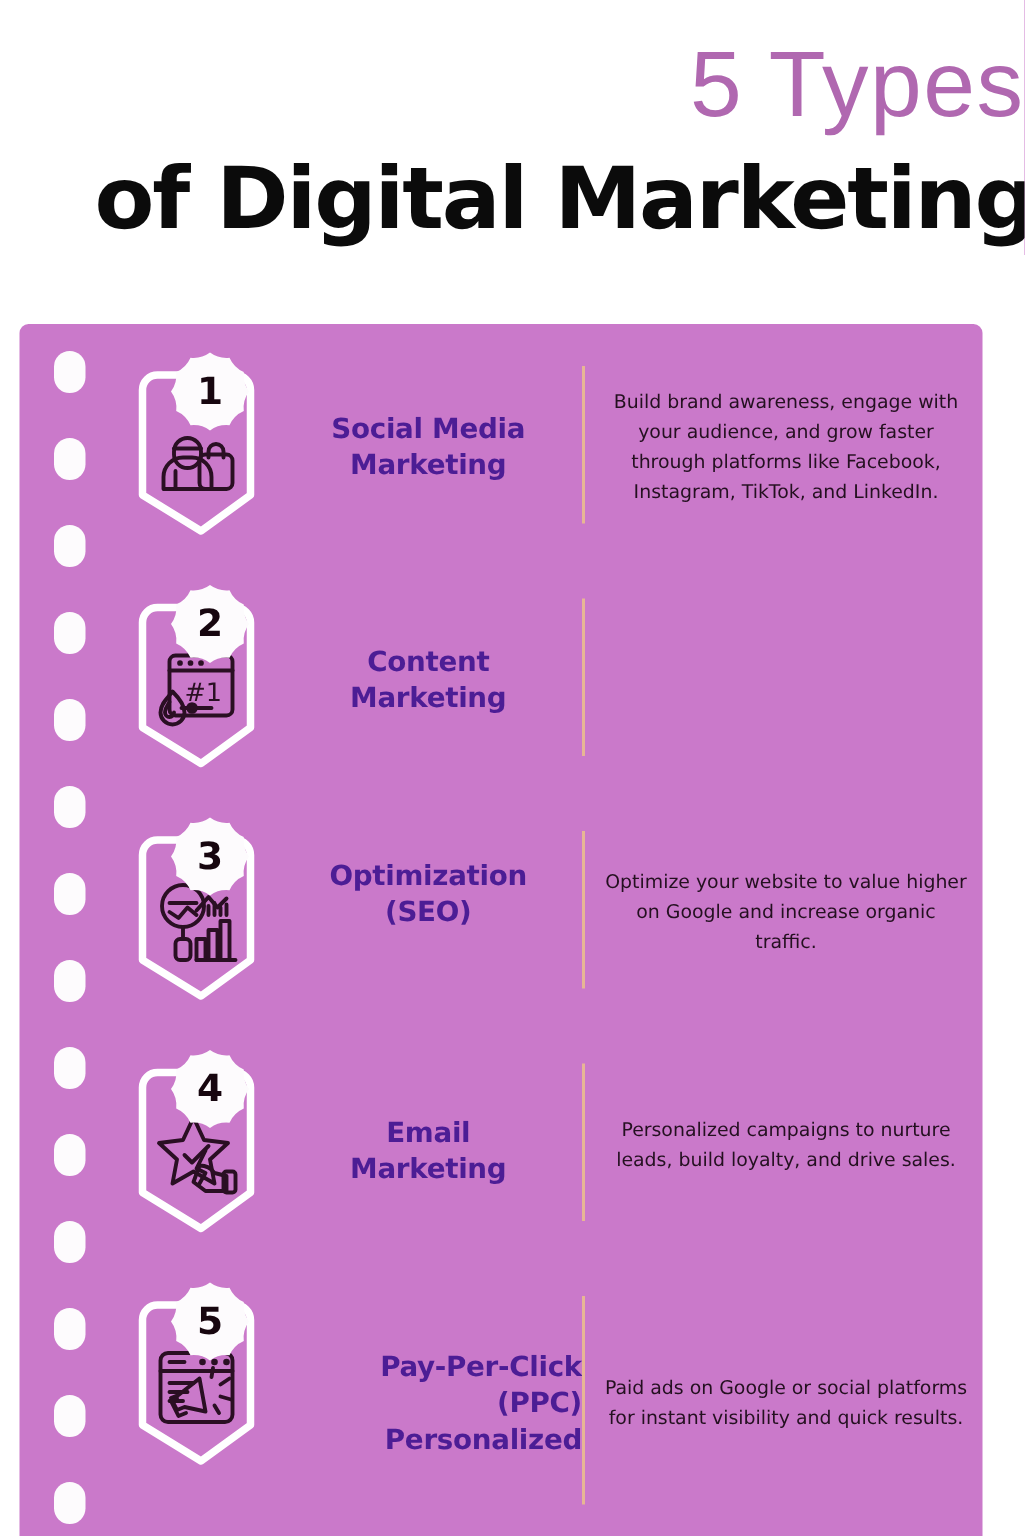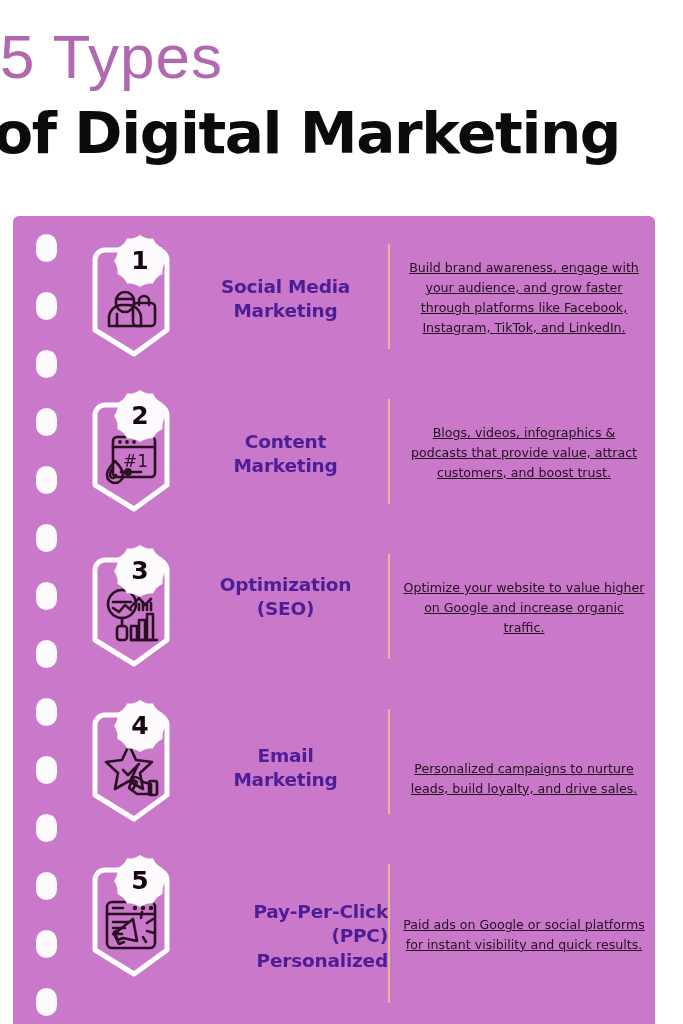--- a/index.html
+++ b/index.html
@@ -7,21 +7,21 @@
     width:683px;height:1024px;
     background:#ffffff;
     font-family:"Liberation Sans", sans-serif;
     overflow:hidden;
     position:relative;
   }
 
   
   .title-block{
     position:absolute;left:0;top:0;width:683px;height:216px;
-    text-align:left;
+    text-align:right;
   }
   .title-line1{
     position:absolute;left:0;right:0;top:26px;
     font-size:62px;
     font-weight:400;
     letter-spacing:1px;
     color:#b068b0;
     line-height:1;
     font-family:"Liberation Sans", sans-serif;
   }
@@ -93,21 +93,20 @@
     background:#e7b694;
   }
 
   
   .rdesc{
     position:absolute;left:330px;width:242px;
     text-align:center;
     font-size:12.6px;line-height:1.58;
     color:#241020;
     font-family:"DejaVu Sans", sans-serif;
-    text-decoration:underline;
   }
 </style>
 </head>
 <body>
 
 <div class="title-block">
   <div class="title-line1">5 Types</div>
   <div class="title-line2">of Digital Marketing</div>
 </div>
 
@@ -184,21 +183,20 @@
               <path d="M29.00 3.00 Q34.82 7.27 42.00 6.48 Q44.91 13.09 51.52 16.00 Q50.73 23.18 55.00 29.00 Q50.73 34.82 51.52 42.00 Q44.91 44.91 42.00 51.52 Q34.82 50.73 29.00 55.00 Q23.18 50.73 16.00 51.52 Q13.09 44.91 6.48 42.00 Q7.27 34.82 3.00 29.00 Q7.27 23.18 6.48 16.00 Q13.09 13.09 16.00 6.48 Q23.18 7.27 29.00 3.00 Z" fill="#fdfbfd"></path>
             </svg>
             <div class="num">2</div>
           </div>
         </div>
         <div class="rhead" style="top: 49px;">
           <div>Content</div>
           <div>Marketing</div>
         </div>
         <div class="divider" style="top: 18px; height: 105px;"></div>
-        <div class="rdesc" style="top: 42px;">Blogs, videos, infographics &amp; podcasts that provide value, attract customers, and boost trust.</div>
       </div>
       <div class="row" style="top: 320px;">
         <div class="badge">
           <svg width="92" height="130" viewBox="0 0 92 130">
             <path d="M10 24a10 10 0 0 1 10-10h52a10 10 0 0 1 10 10v70L49 118 10 94z" fill="none" stroke="#ffffff" stroke-width="5" stroke-linejoin="round" stroke-linecap="round"></path>
           </svg>
           <div style="position: absolute; left: 14px; top: 36px; width: 64px; height: 64px;">
             <svg width="64" height="64" viewBox="0 0 64 64">
               <circle fill="none" stroke="#2a0f23" stroke-width="2.6" stroke-linecap="round" stroke-linejoin="round" cx="23" cy="22" r="14"></circle>
               <path fill="none" stroke="#2a0f23" stroke-width="2.6" stroke-linecap="round" stroke-linejoin="round" d="M14 20h18"></path>
@@ -246,21 +244,21 @@
               <path d="M29.00 3.00 Q34.82 7.27 42.00 6.48 Q44.91 13.09 51.52 16.00 Q50.73 23.18 55.00 29.00 Q50.73 34.82 51.52 42.00 Q44.91 44.91 42.00 51.52 Q34.82 50.73 29.00 55.00 Q23.18 50.73 16.00 51.52 Q13.09 44.91 6.48 42.00 Q7.27 34.82 3.00 29.00 Q7.27 23.18 6.48 16.00 Q13.09 13.09 16.00 6.48 Q23.18 7.27 29.00 3.00 Z" fill="#fdfbfd"></path>
             </svg>
             <div class="num">4</div>
           </div>
         </div>
         <div class="rhead" style="top: 53px;">
           <div>Email</div>
           <div>Marketing</div>
         </div>
         <div class="divider" style="top: 18px; height: 105px;"></div>
-        <div class="rdesc" style="top: 52px; margin-top: 16px;">Personalized campaigns to nurture leads, build loyalty, and drive sales.</div>
+        <div class="rdesc" style="top: 52px;">Personalized campaigns to nurture leads, build loyalty, and drive sales.</div>
       </div>
       <div class="row r5" style="top: 630px;">
         <div class="badge">
           <svg width="92" height="130" viewBox="0 0 92 130">
             <path d="M10 24a10 10 0 0 1 10-10h52a10 10 0 0 1 10 10v70L49 118 10 94z" fill="none" stroke="#ffffff" stroke-width="5" stroke-linejoin="round" stroke-linecap="round"></path>
           </svg>
           <div style="position: absolute; left: 14px; top: 36px; width: 64px; height: 64px;">
             <svg width="64" height="64" viewBox="0 0 64 64">
               <rect fill="none" stroke="#2a0f23" stroke-width="2.6" stroke-linecap="round" stroke-linejoin="round" x="8" y="10" width="48" height="46" rx="5"></rect>
               <path fill="none" stroke="#2a0f23" stroke-width="2.6" stroke-linecap="round" stroke-linejoin="round" d="M8 22h48"></path>

